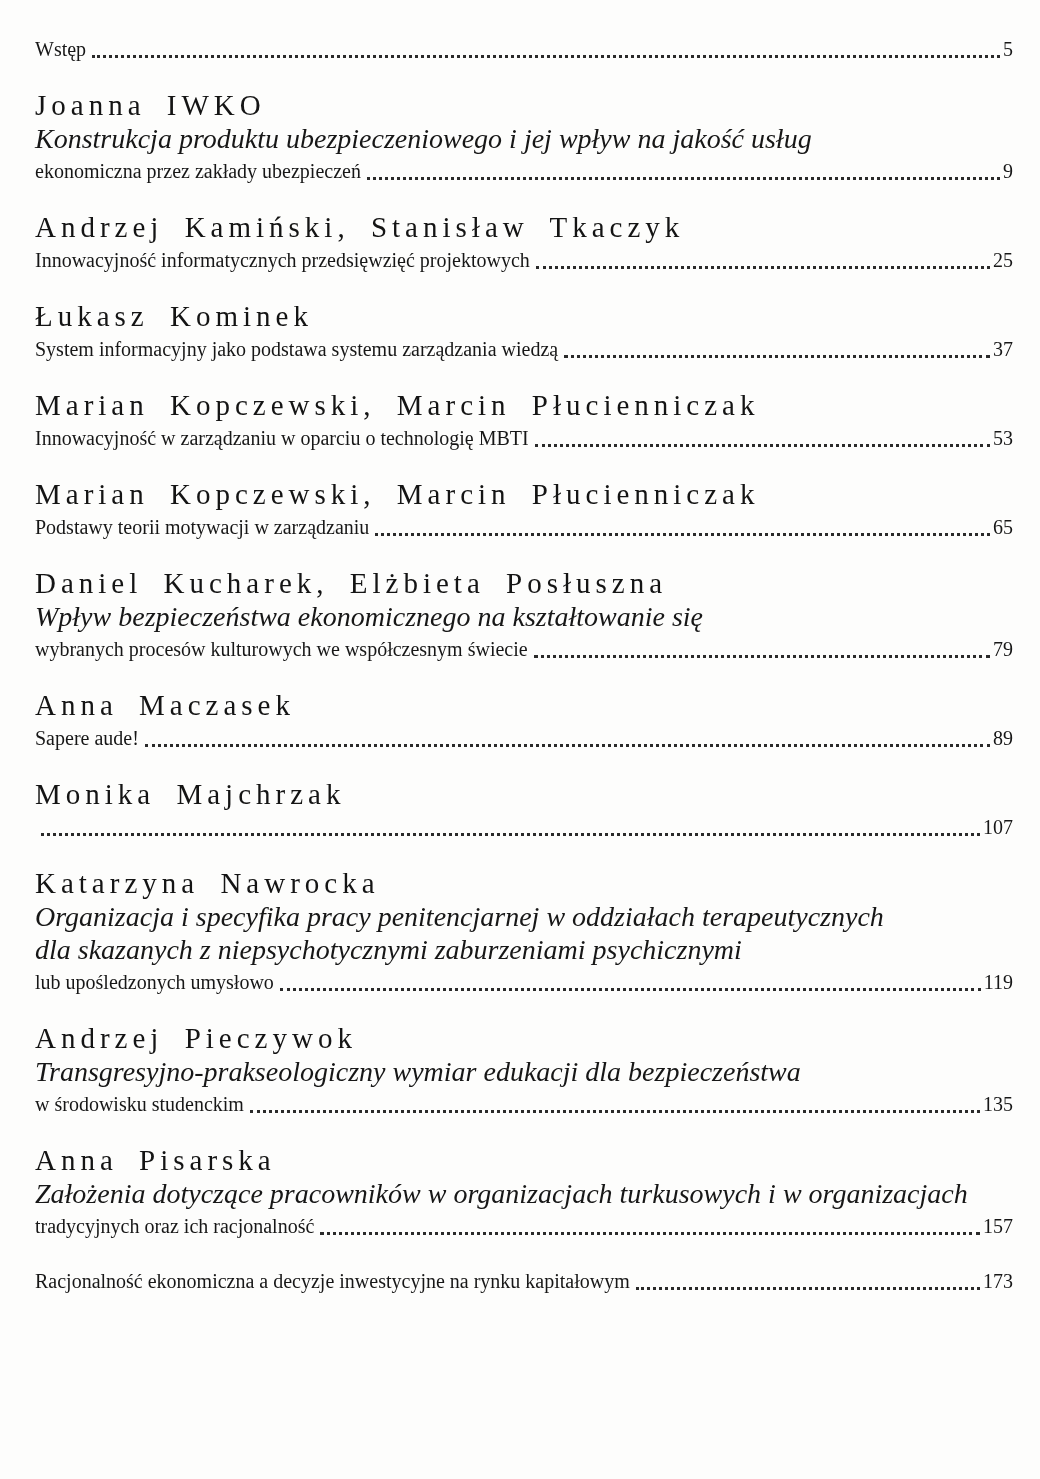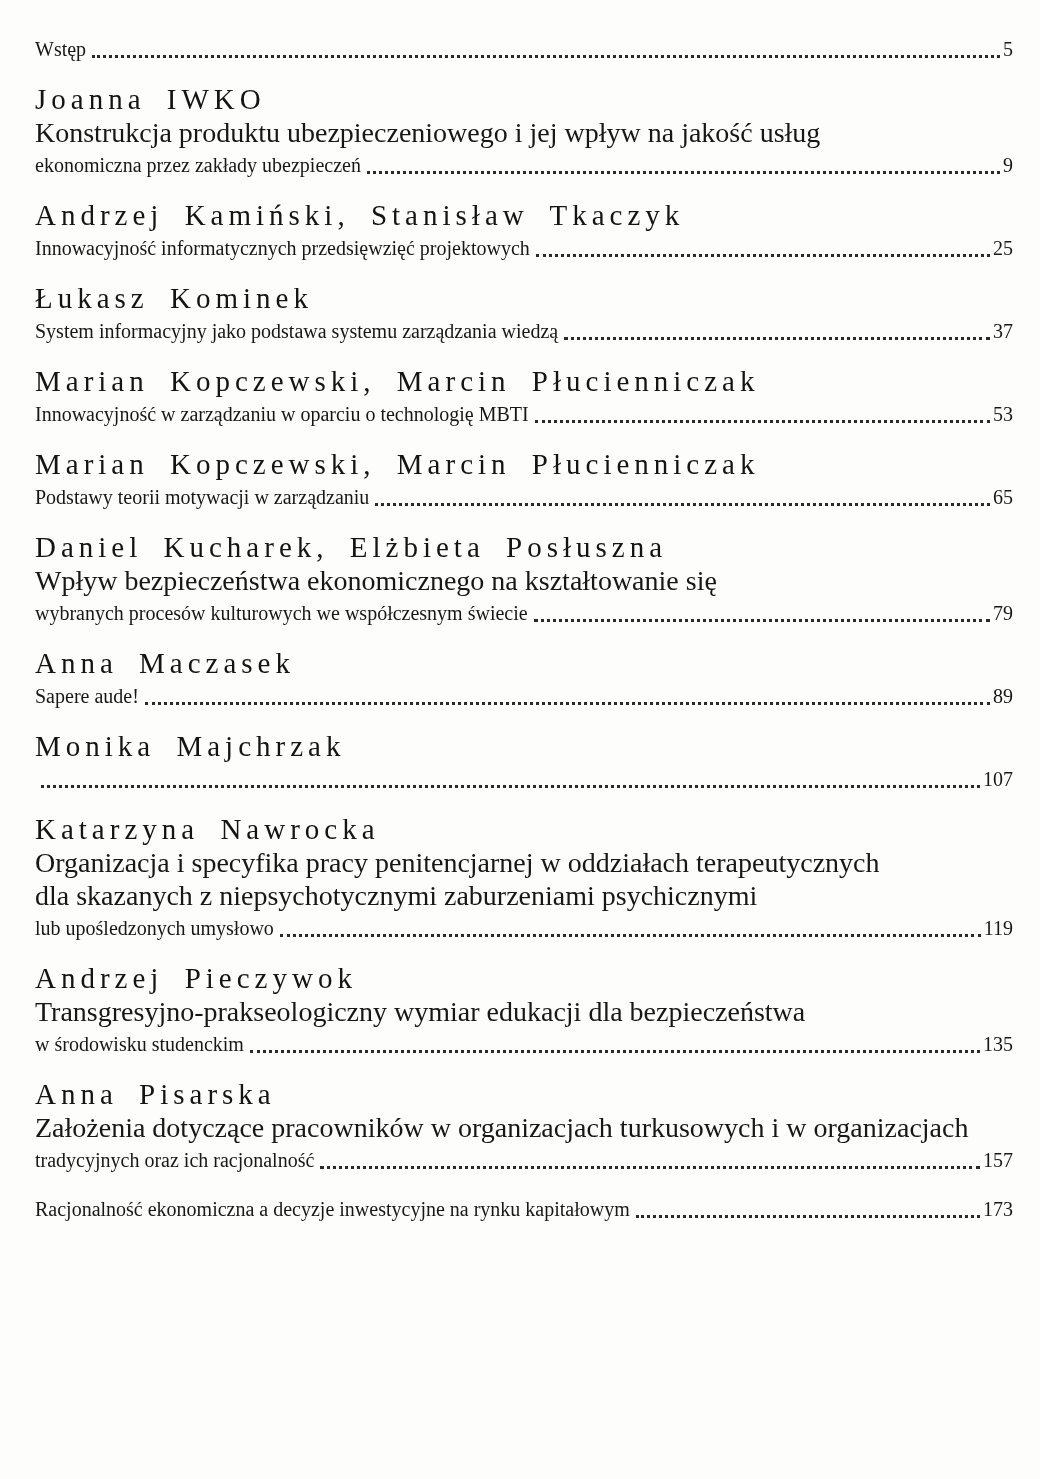--- a/index.html
+++ b/index.html
@@ -7,34 +7,35 @@
     width: 1040px;
     height: 1479px;
     box-sizing: border-box;
     background: #fdfdfc;
     color: #171717;
     font-family: "Liberation Serif", "DejaVu Serif", serif;
     padding: 33px 27px 0 35px;
     overflow: hidden;
   }
   .toc { width: 100%; }
-  .entry { margin-top: 16px; }
+  .entry { margin-top: 22px; }
   .entry.first { margin-top: 0; }
   .author {
     font-size: 29px;
     line-height: 34px;
     letter-spacing: 5px;
     word-spacing: 9px;
     white-space: nowrap;
     color: #141414;
   }
   .tline {
     font-size: 28px;
     line-height: 33px;
     color: #171717;
+    font-style: italic;
   }
   .tlast {
     display: flex;
     align-items: flex-end;
     font-size: 20px;
     line-height: 33px;
   }
   .tlast .txt { flex: 0 0 auto; white-space: nowrap; }
   .dots {
     flex: 1 1 auto;

